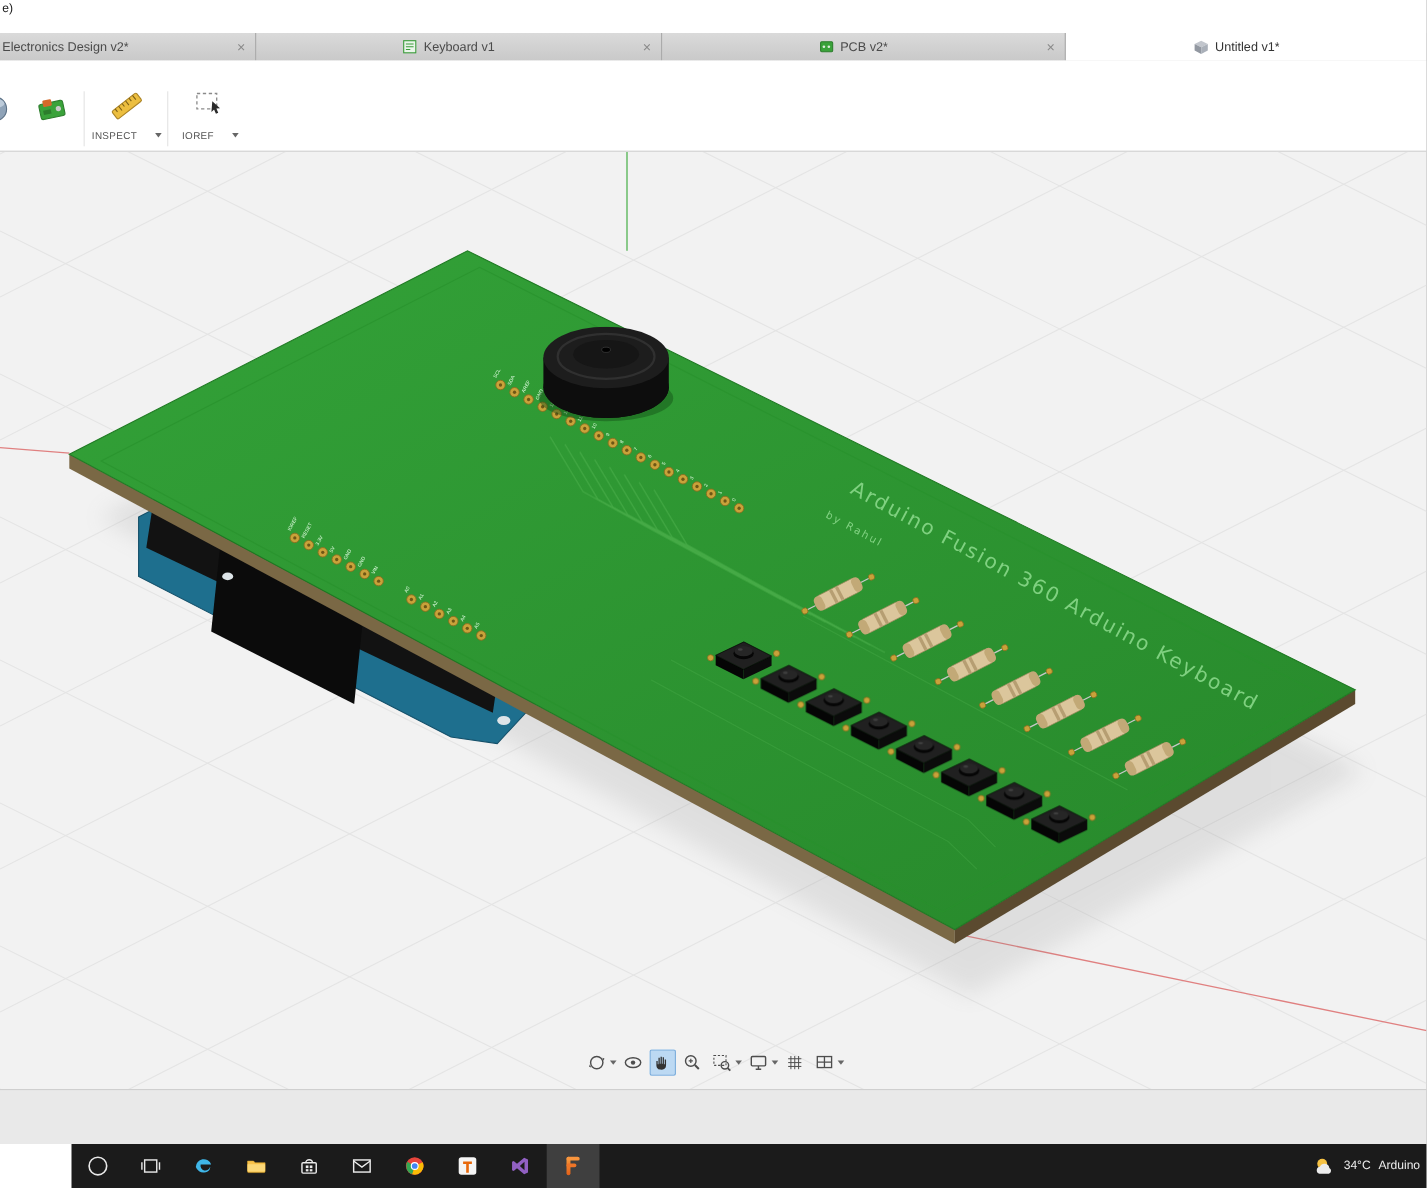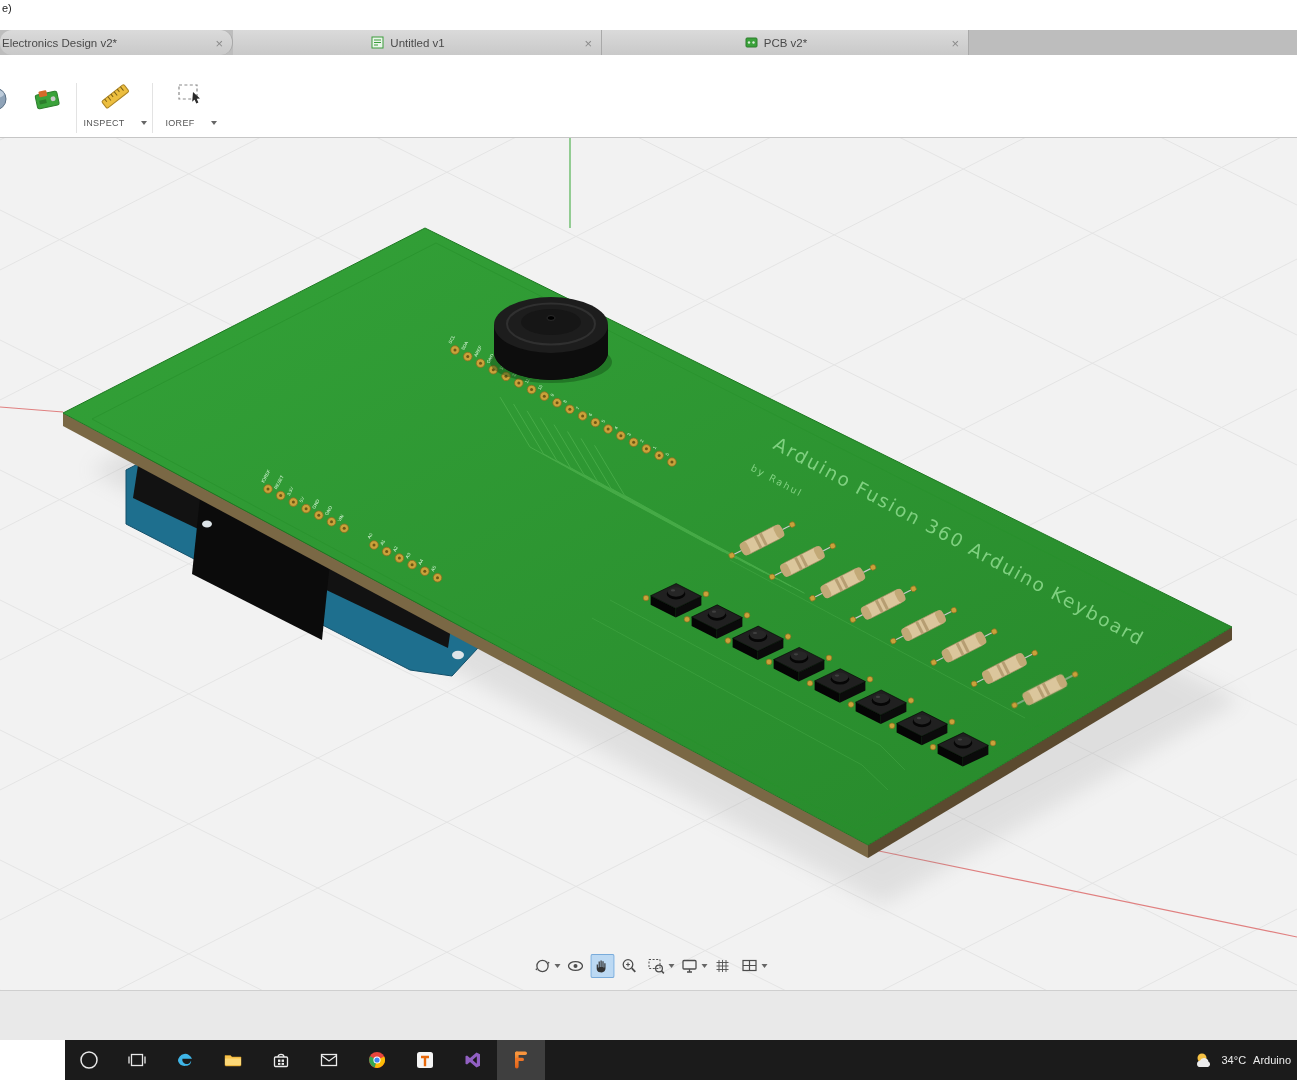--- a/index.html
+++ b/index.html
@@ -8,21 +8,21 @@
 
   
   .titlebar{height:30px;background:#ffffff;font-size:11px;color:#1a1a1a;
             display:flex;align-items:flex-start;padding:2px 0 0 2px;box-sizing:border-box;}
 
   
   .tabbar{height:25px;background:#bdbdbd;display:flex;box-sizing:border-box;}
   .tab{position:relative;display:flex;align-items:center;justify-content:center;gap:6px;
        background:linear-gradient(#dadada,#c9c9c9);border-right:1px solid #a9a9a9;
        font-size:11.5px;color:#4a4a4a;box-sizing:border-box;padding:0 26px 0 8px;}
-  .tab.first{justify-content:flex-start;padding-left:2px;border-radius:12px;}
+  .tab.first{justify-content:flex-start;padding-left:2px;}
   .tab.active{background:#ffffff;color:#333;border-right:none;}
   .tab-label{white-space:nowrap;overflow:hidden;text-overflow:ellipsis;}
   .tab-close{position:absolute;right:9px;top:50%;transform:translateY(-50%);
              color:#8a8a8a;font-size:13px;line-height:1;}
   .tab-icon{display:flex;align-items:center;}
 
   
   .toolbar{position:relative;height:83px;background:#ffffff;border-bottom:1px solid #c6c6c6;box-sizing:border-box;}
   .tb-icon{position:absolute;top:30px;}
   .tb-sep{position:absolute;top:28px;height:50px;width:1px;background:#e3e3e3;}
@@ -70,33 +70,43 @@
       <span class="tab-label">Electronics Design v2*</span>
       <span class="tab-close">×</span>
     </div>
     <div class="tab" style="width:369px">
       <span class="tab-icon">
         <svg width="13" height="13">
             <rect x="1" y="1" width="11" height="11" fill="#eaf5ea" stroke="#3a9c3a"></rect>
             <path d="M3 4h7M3 6.5h7M3 9h4" stroke="#3a9c3a" stroke-width="1" fill="none"></path>
           </svg>
       </span>
-      <span class="tab-label">Untitled v1</span>
+      <span class="tab-label">Keyboard v1</span>
       <span class="tab-close">×</span>
     </div>
     <div class="tab" style="width:367px">
       <span class="tab-icon">
         <svg width="13" height="13">
             <rect x="1" y="2" width="11" height="9" rx="1" fill="#3aa23a" stroke="#2c7d2c"></rect>
             <circle cx="4" cy="6.5" r="1.2" fill="#dcecdc"></circle>
             <circle cx="8.5" cy="6.5" r="1.2" fill="#dcecdc"></circle>
           </svg>
       </span>
       <span class="tab-label">PCB v2*</span>
       <span class="tab-close">×</span>
+    </div>
+    <div class="tab active" style="width:328px">
+      <span class="tab-icon">
+        <svg width="14" height="14">
+            <polygon points="7,1 13,4 7,7 1,4" fill="#c2c6cd"></polygon>
+            <polygon points="1,4 7,7 7,13 1,10" fill="#9298a1"></polygon>
+            <polygon points="13,4 7,7 7,13 13,10" fill="#aab0b9"></polygon>
+          </svg>
+      </span>
+      <span class="tab-label">Untitled v1*</span>
     </div>
   </div>
 
   <div class="toolbar">
     <div class="tb-icon" style="left:-7px">
       <svg width="22" height="28">
           <circle cx="2" cy="14" r="11" fill="#8fa3b8" stroke="#5c7186"></circle>
           <ellipse cx="3" cy="9" rx="8" ry="4" fill="#c7d4e2" opacity=".8"></ellipse>
         </svg>
     </div>

